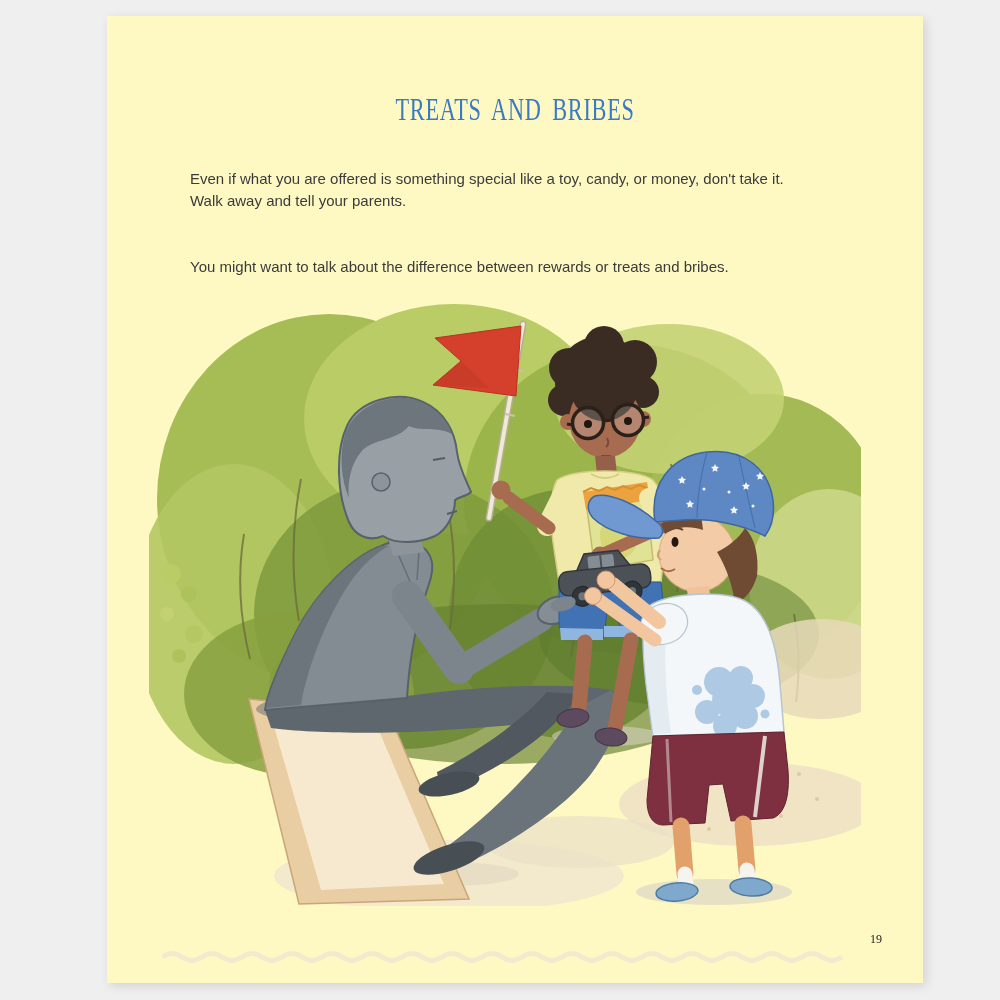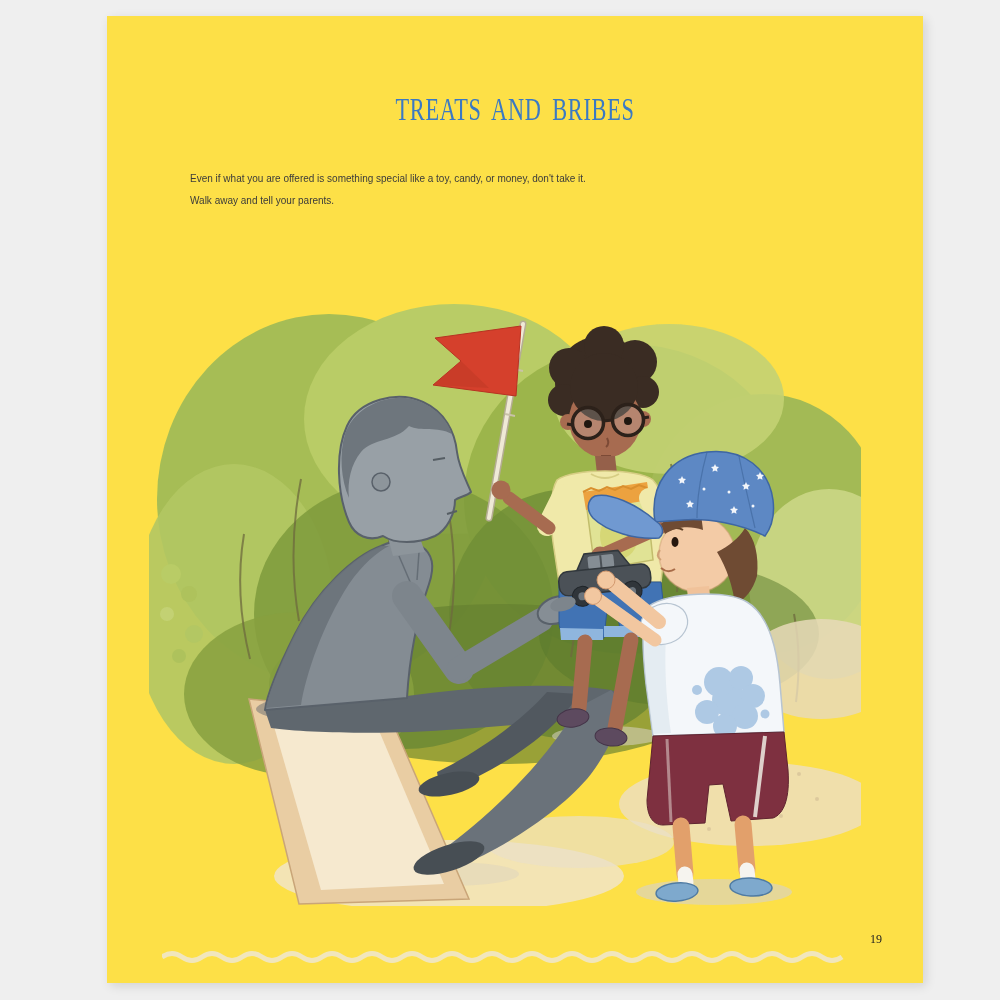--- a/index.html
+++ b/index.html
@@ -4,37 +4,37 @@
 <style>
   html,body{margin:0;padding:0;}
   body{
     width:1000px;height:1000px;
     background:#efefef;
     font-family:"Liberation Sans",sans-serif;
     position:relative;overflow:hidden;
   }
   .page{
     position:absolute;left:107px;top:16px;width:816px;height:967px;
-    background:#fde047;
+    background:#fef9c3;
     box-shadow:3px 3px 10px rgba(0,0,0,0.12);
   }
   .title{
     position:absolute;top:76px;left:0;width:100%;
     text-align:center;
     color:#3a79c4;
     font-family:"Liberation Serif",serif;
     font-size:31px;
     letter-spacing:1px;
     word-spacing:6px;
   }
   .title span{display:inline-block;transform:scaleX(0.72);transform-origin:center;}
   .body-text{
     position:absolute;top:130px;left:83px;width:668px;
     color:#3b3b3b;
-    font-size:10px;line-height:22px;
+    font-size:15px;line-height:22px;
     white-space:pre-line;
   }
   .body-text p{margin:0 0 22px 0;}
   .illustration{
     position:absolute;left:42px;top:268px;width:712px;height:622px;
   }
   .ground-mark{
     position:absolute;left:55px;top:932px;width:710px;height:16px;opacity:.85;
   }
   .page-number{
@@ -46,20 +46,21 @@
 </head>
 <body>
 
 <div class="page">
 
   <div class="title"><span>TREATS AND BRIBES</span></div>
 
   <div class="body-text">
     <p>Even if what you are offered is something special like a toy, candy, or money, don't take it.
 Walk away and tell your parents.</p>
+    <p>You might want to talk about the difference between rewards or treats and bribes.</p>
   </div>
 
   <svg class="illustration" viewBox="0 0 712 622" xmlns="http://www.w3.org/2000/svg">
 
     <g>
       <ellipse cx="180" cy="215" rx="172" ry="185" fill="#a6bd55"></ellipse>
       <ellipse cx="85" cy="330" rx="100" ry="150" fill="#b3c763" opacity=".9"></ellipse>
       <ellipse cx="305" cy="135" rx="150" ry="115" fill="#b9cc66"></ellipse>
       <ellipse cx="480" cy="215" rx="165" ry="155" fill="#9cb54b"></ellipse>
       <ellipse cx="615" cy="240" rx="120" ry="130" fill="#a3ba55"></ellipse>

